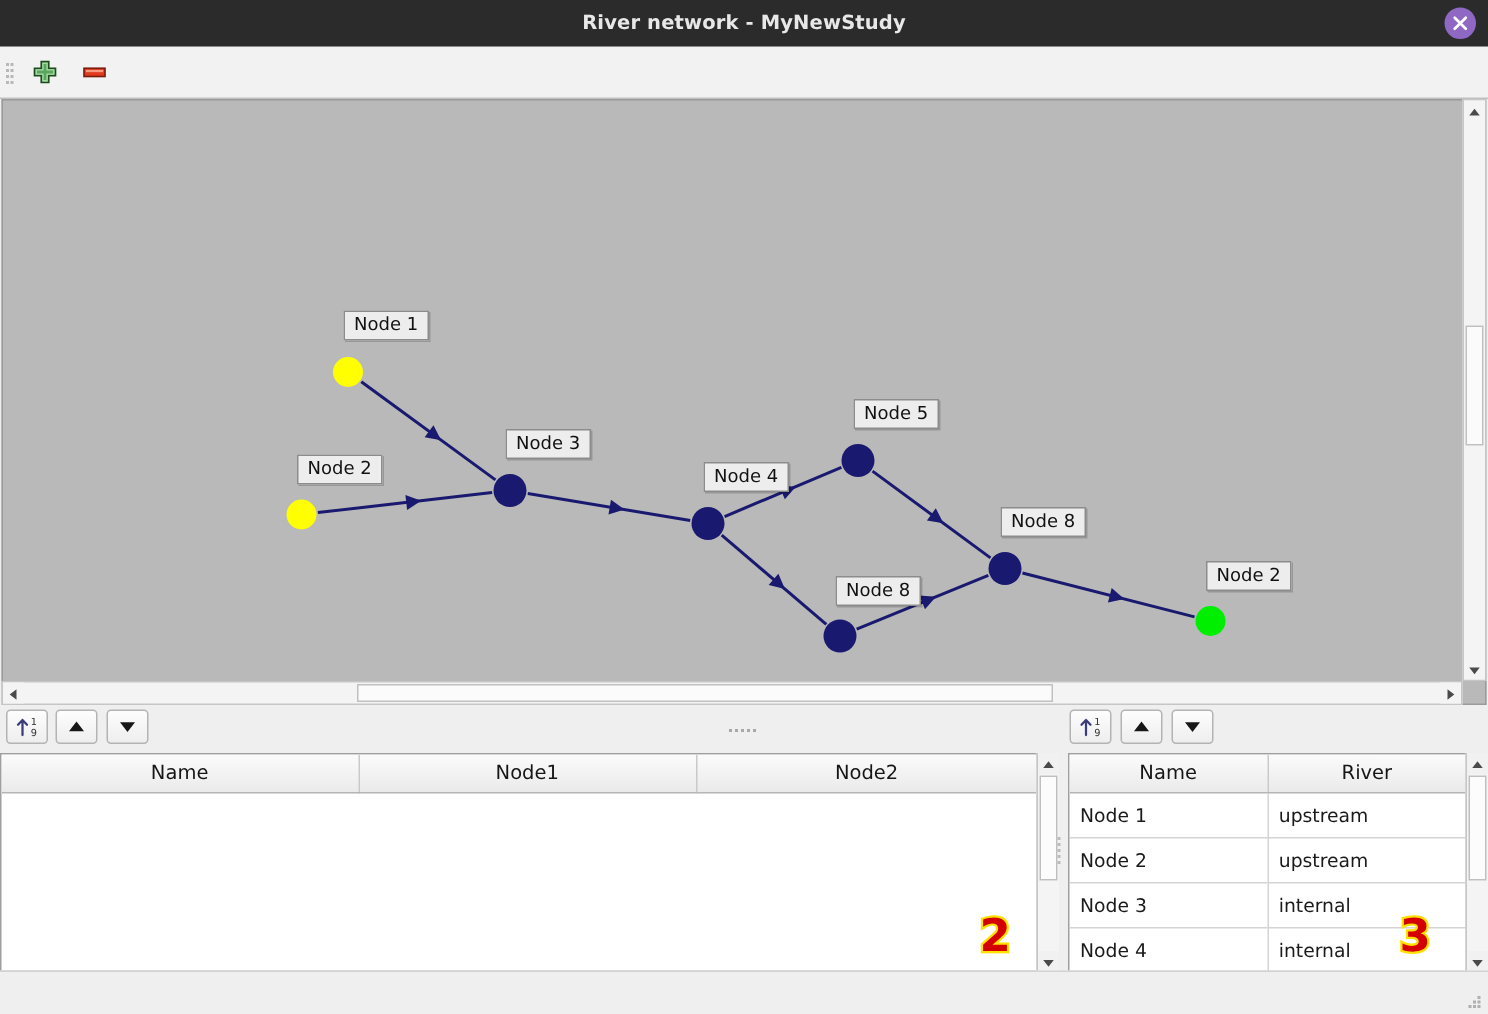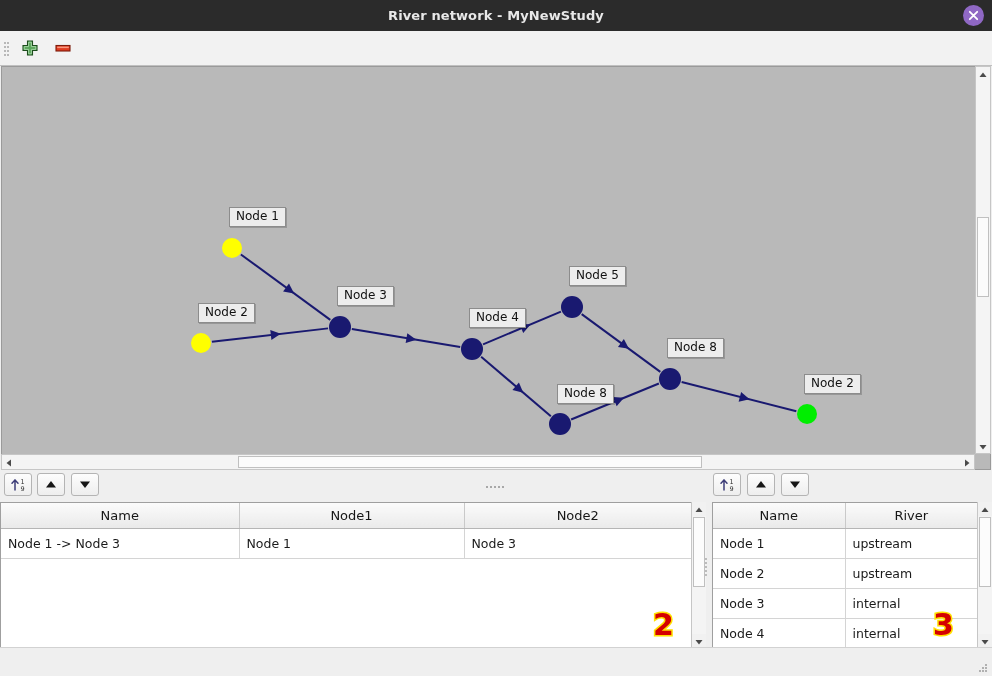--- a/index.html
+++ b/index.html
@@ -353,25 +353,20 @@
           <col style="width:227px">
       </colgroup>
       <thead>
           <tr id="reaches-head">
             <th>Name</th>
             <th>Node1</th>
             <th style="border-right: none;">Node2</th>
           </tr>
         </thead>
       <tbody id="reaches-body">
-          <tr>
-            <td>Node 1 -&gt; Node 3</td>
-            <td>Node 1</td>
-            <td style="border-right: none;">Node 3</td>
-          </tr>
         </tbody>
     </table>
     <div class="marker" style="left:648px; top:609px; position:fixed;"></div>
   </div>
   <div class="tbl-vsb" style="left:691px; top:502px; height:146px;">
     <div class="vs-arrow" style="top:0;">
       <svg width="14" height="14" viewBox="0 0 14 14">
           <path d="M7 4.5 L10.5 9 L3.5 9 Z" fill="#4a4a4a"></path>
         </svg>
     </div>

